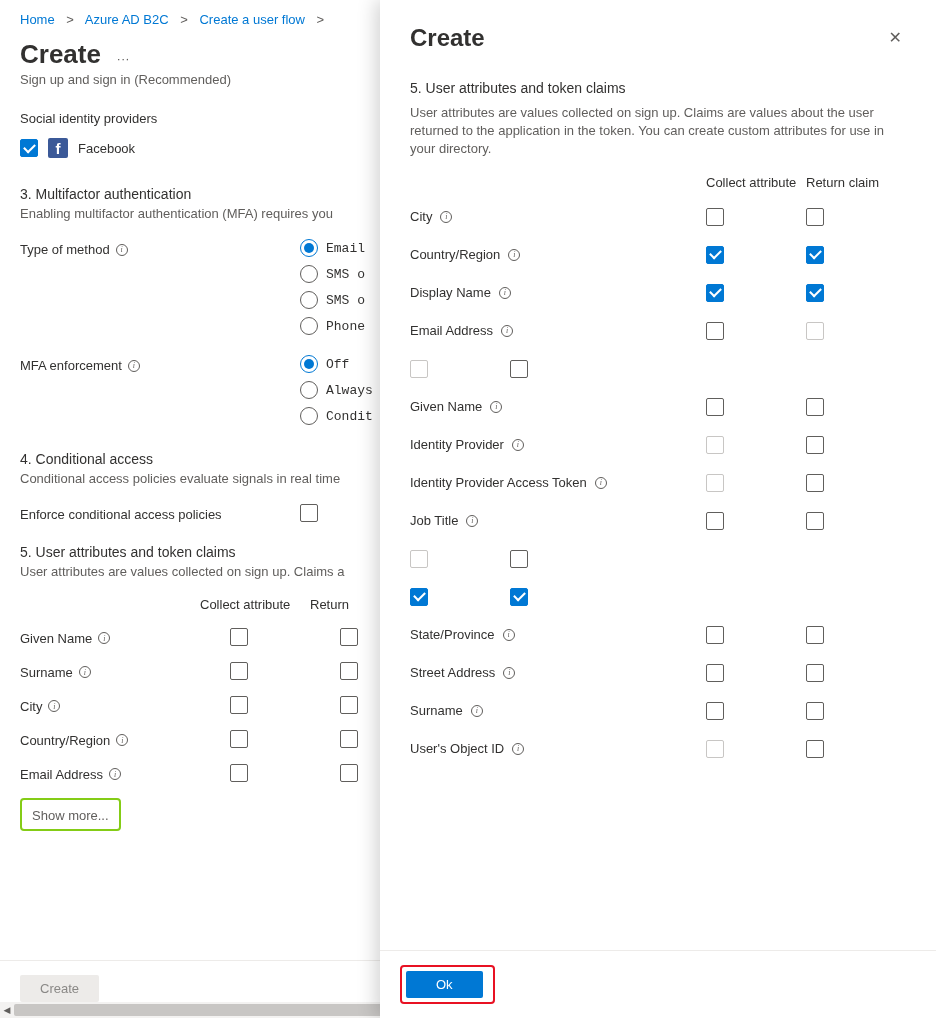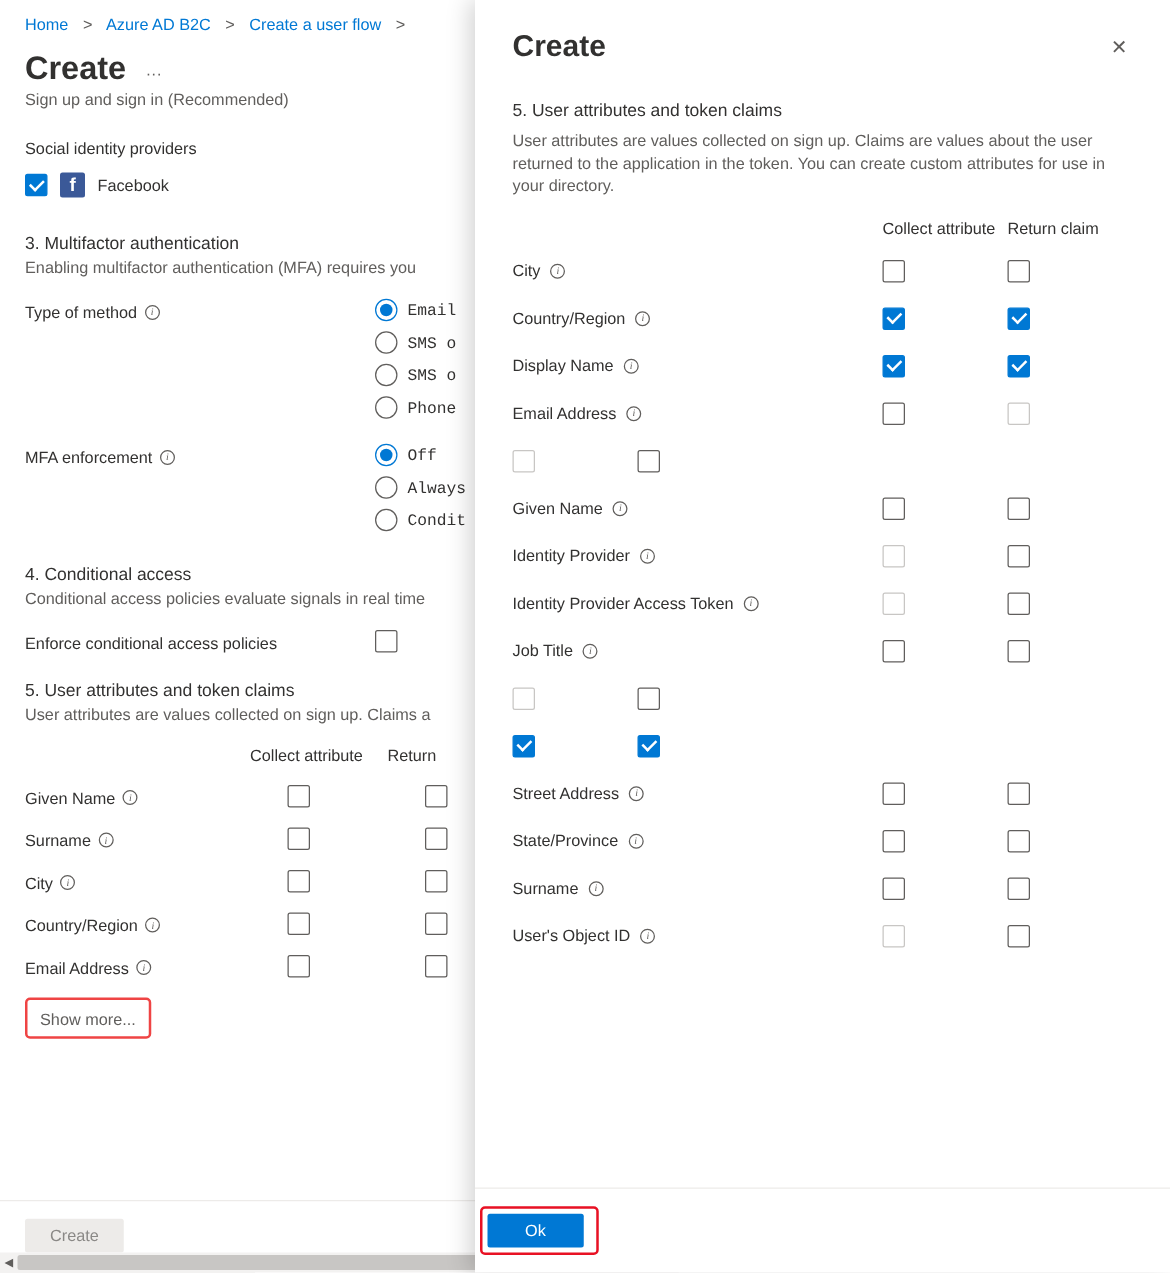--- a/index.html
+++ b/index.html
@@ -42,21 +42,21 @@
 
 .attr-table { width: 100%; margin-top: 12px; }
 .attr-header { display: flex; margin-bottom: 16px; }
 .attr-name-col { width: 180px; }
 .attr-col-head { flex: 0 0 110px; color: #323130; font-size: 13px; }
 .attr-row { display: flex; align-items: center; margin-bottom: 14px; height: 20px; }
 .attr-row .attr-name { width: 180px; display: flex; align-items: center; gap: 6px; }
 .attr-row .attr-cb { flex: 0 0 110px; padding-left: 30px; }
 
 .show-more { color: #605e5c; padding: 4px 6px; display: inline-block; cursor: pointer; margin-top: 2px; }
-.red-box { border: 2px solid #ef4444; border-radius: 4px; padding: 2px 4px; display: inline-block; }
+.red-box { border: 2px solid #84cc16; border-radius: 4px; padding: 2px 4px; display: inline-block; }
 
 .left-footer { position: absolute; bottom: 16px; left: 0; right: 0; border-top: 1px solid #edebe9; padding: 14px 20px 0 20px; }
 .btn-create { background: #edebe9; color: #8a8886; border: none; padding: 6px 20px; font-size: 13px; cursor: not-allowed; border-radius: 2px; }
 
 .hscroll { position: absolute; bottom: 0; left: 0; width: 58%; height: 16px; background: #f3f2f1; }
 .hscroll-thumb { position: absolute; left: 14px; top: 2px; right: 0; height: 12px; background: #c8c6c4; border-radius: 2px; }
 .hscroll .arrow { position: absolute; top: 0; width: 14px; height: 16px; display: flex; align-items: center; justify-content: center; font-size: 9px; color: #605e5c; }
 
 
 .right-panel { position: absolute; top: 0; right: 0; width: 556px; height: 100%; background: #fff; box-shadow: -4px 0 18px rgba(0,0,0,0.18); display: flex; flex-direction: column; }
@@ -69,21 +69,21 @@
 .rp-desc { color: #605e5c; margin-bottom: 16px; line-height: 1.4; }
 
 .rp-table-head { display: flex; margin-bottom: 18px; }
 .rp-name-col { flex: 1; }
 .rp-col1, .rp-col2 { flex: 0 0 100px; text-align: left; font-size: 13px; }
 
 .rp-row { display: flex; align-items: center; margin-bottom: 20px; }
 .rp-row .name { flex: 1; display: flex; align-items: center; gap: 8px; }
 .rp-row .cb1, .rp-row .cb2 { flex: 0 0 100px; display: flex; }
 
-.rp-footer { border-top: 1px solid #edebe9; padding: 14px 4px; }
+.rp-footer { border-top: 1px solid #edebe9; padding: 14px 20px; }
 .ok-wrap { display: inline-block; border: 2px solid #e81123; border-radius: 4px; padding: 4px 10px 4px 4px; }
 .btn-ok { background: #0078d4; color: #fff; border: none; padding: 6px 30px; font-size: 13px; cursor: pointer; border-radius: 2px; }
 </style>
 </head>
 <body>
 
 <div class="left-panel">
   <div class="breadcrumb">
     <a href="#">Home</a>
     <span class="sep">&gt;</span>
@@ -359,33 +359,33 @@
         <div class="rp-row">
     <div class="cb1">
             <span class="checkbox checked"></span>
           </div>
     <div class="cb2">
             <span class="checkbox checked"></span>
           </div>
         </div>
         <div class="rp-row">
     <div class="name">
+            <span>State/Province</span>
+            <span class="info-icon"></span>
+          </div>
+    <div class="cb1">
+            <span class="checkbox"></span>
+          </div>
+    <div class="cb2">
+            <span class="checkbox"></span>
+          </div>
+        </div>
+        <div class="rp-row">
+    <div class="name">
             <span>Street Address</span>
-            <span class="info-icon"></span>
-          </div>
-    <div class="cb1">
-            <span class="checkbox"></span>
-          </div>
-    <div class="cb2">
-            <span class="checkbox"></span>
-          </div>
-        </div>
-        <div class="rp-row">
-    <div class="name">
-            <span>State/Province</span>
             <span class="info-icon"></span>
           </div>
     <div class="cb1">
             <span class="checkbox"></span>
           </div>
     <div class="cb2">
             <span class="checkbox"></span>
           </div>
         </div>
         <div class="rp-row">

